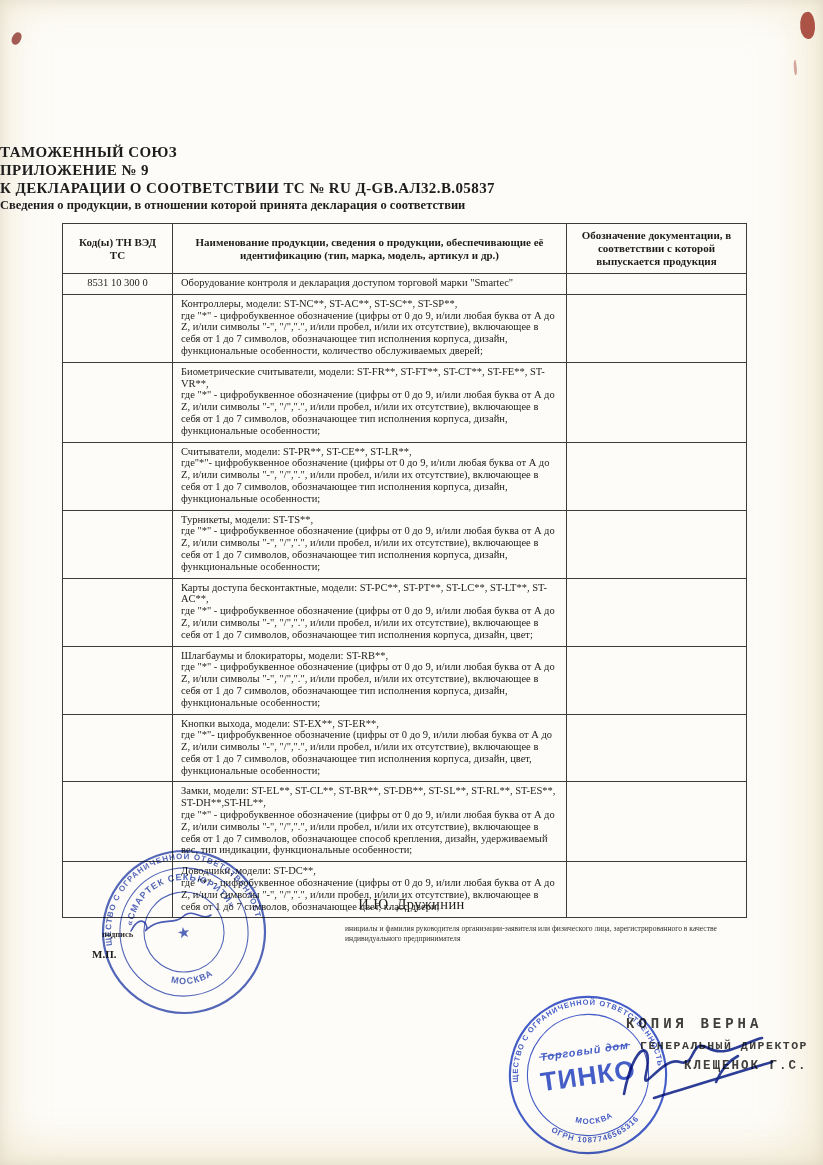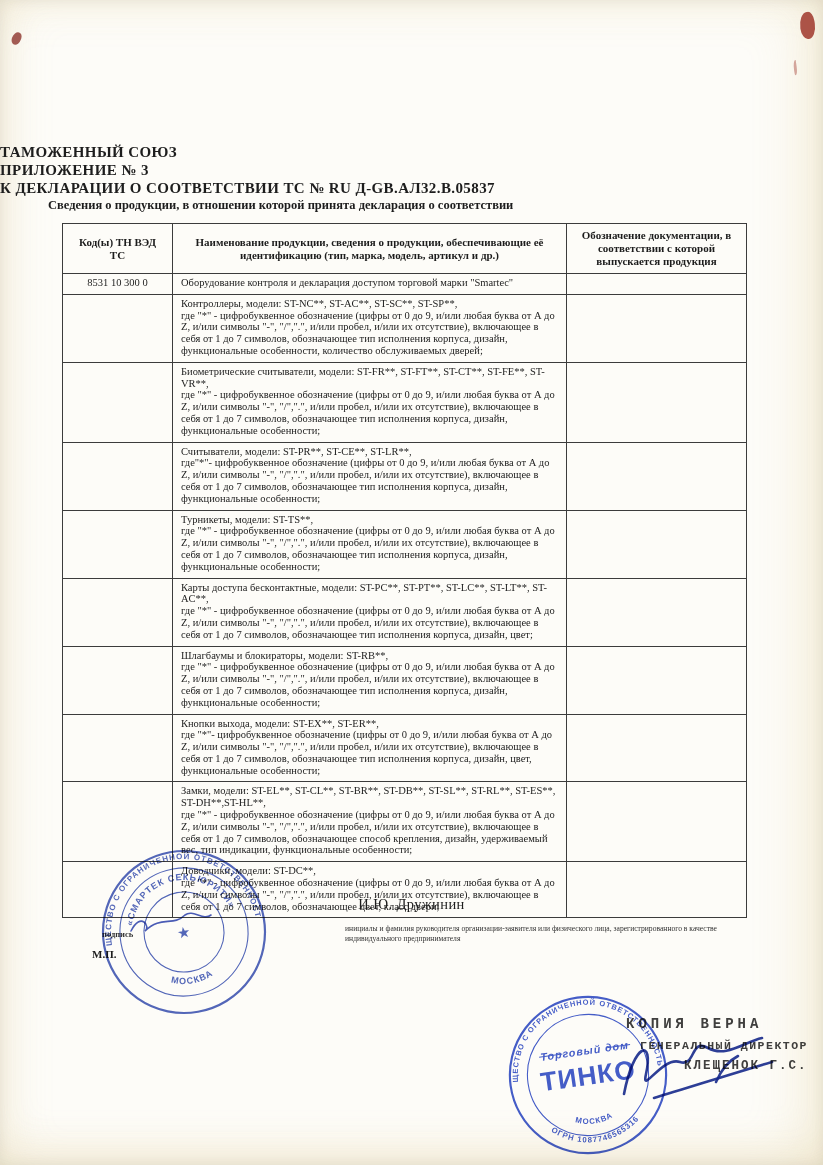--- a/index.html
+++ b/index.html
@@ -9,21 +9,21 @@
     position:relative; width:823px; height:1165px; overflow:hidden;
     background:#fdfcf8; color:#1d1d1d;
     box-shadow: inset 0 0 14px rgba(0,0,0,0.07),
                 inset -24px 0 50px rgba(210,185,115,0.16),
                 inset 0 -18px 40px rgba(210,185,115,0.14),
                 inset 18px 0 40px rgba(215,200,150,0.10);
   }
   
   .titles { padding-top:143px; text-align:left; }
   .t-main { font-size:15px; font-weight:bold; letter-spacing:0.4px; line-height:18px; }
-  .t-sub  { font-size:12.5px; font-weight:bold; margin-top:1px;padding-left:48px; }
+  .t-sub  { font-size:12.5px; font-weight:bold; margin-top:1px; }
   
   table.decl { border-collapse:collapse; margin:10px 0 0 62px; width:684px; table-layout:fixed; }
   table.decl th, table.decl td { border:1px solid #3c3c3c; vertical-align:top; }
   table.decl th { font-size:11px; font-weight:bold; text-align:center; padding:5px 8px; line-height:13px; vertical-align:middle; height:48px; }
   .c-code { width:110px; text-align:center; font-size:10.5px; padding:3px 2px; }
   .c-prod { width:394px; font-size:10.5px; line-height:11.8px; padding:3px 8px 5px 8px; white-space:pre-line; }
   .c-doc  { width:180px;margin-top:16px; }
   
   .abs { position:absolute; }
   .sig-name { top:896px; left:0; width:100%; text-align:center; font-size:14.5px; letter-spacing:0.4px; }
@@ -56,21 +56,21 @@
 </head>
 <body>
 
 <div class="page">
 
   <div class="mark mark-tl"></div>
   <div class="mark mark-tr"></div>
 
   <div class="titles">
     <div class="t-main">ТАМОЖЕННЫЙ СОЮЗ</div>
-    <div class="t-main">ПРИЛОЖЕНИЕ № 3</div>
+    <div class="t-main">ПРИЛОЖЕНИЕ № 9</div>
     <div class="t-main">К ДЕКЛАРАЦИИ О СООТВЕТСТВИИ ТС № RU Д-GB.АЛ32.В.05837</div>
     <div class="t-sub">Сведения о продукции, в отношении которой принята декларация о соответствии</div>
   </div>
 
   <table class="decl">
     <thead>
       <tr>
         <th class="c-code">Код(ы) ТН ВЭД ТС</th>
         <th class="c-prod">Наименование продукции, сведения о продукции, обеспечивающие её идентификацию (тип, марка, модель, артикул и др.)</th>
         <th class="c-doc">Обозначение документации, в соответствии с которой выпускается продукция</th>

